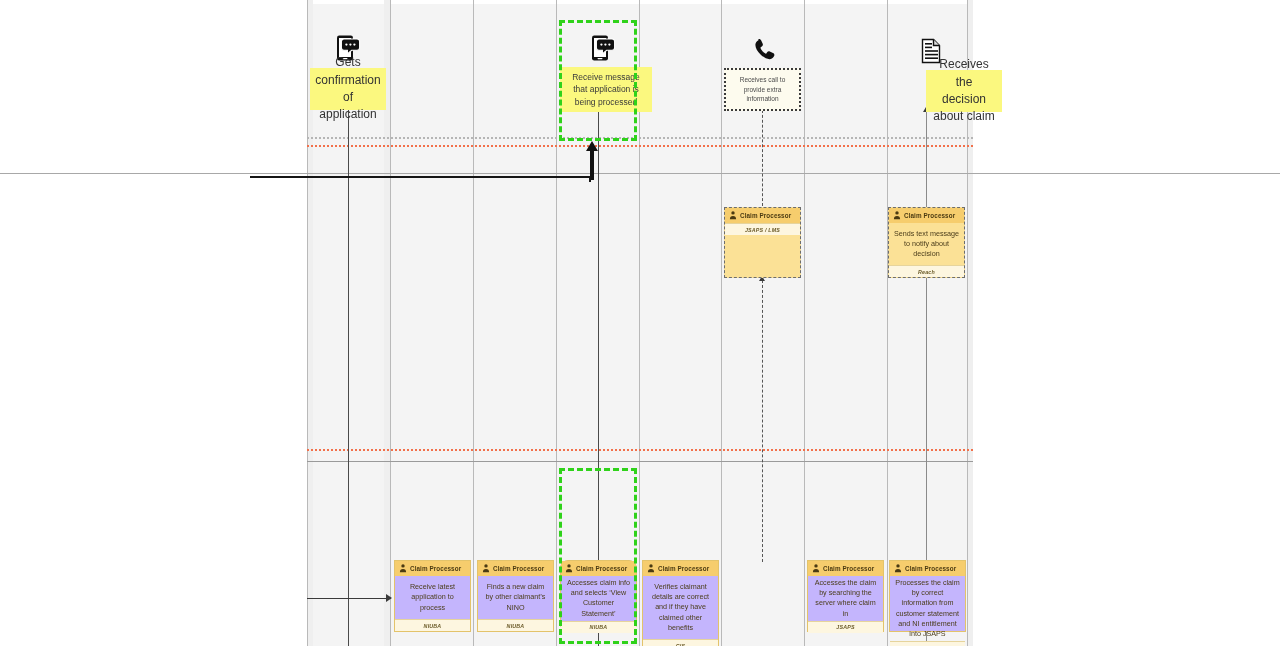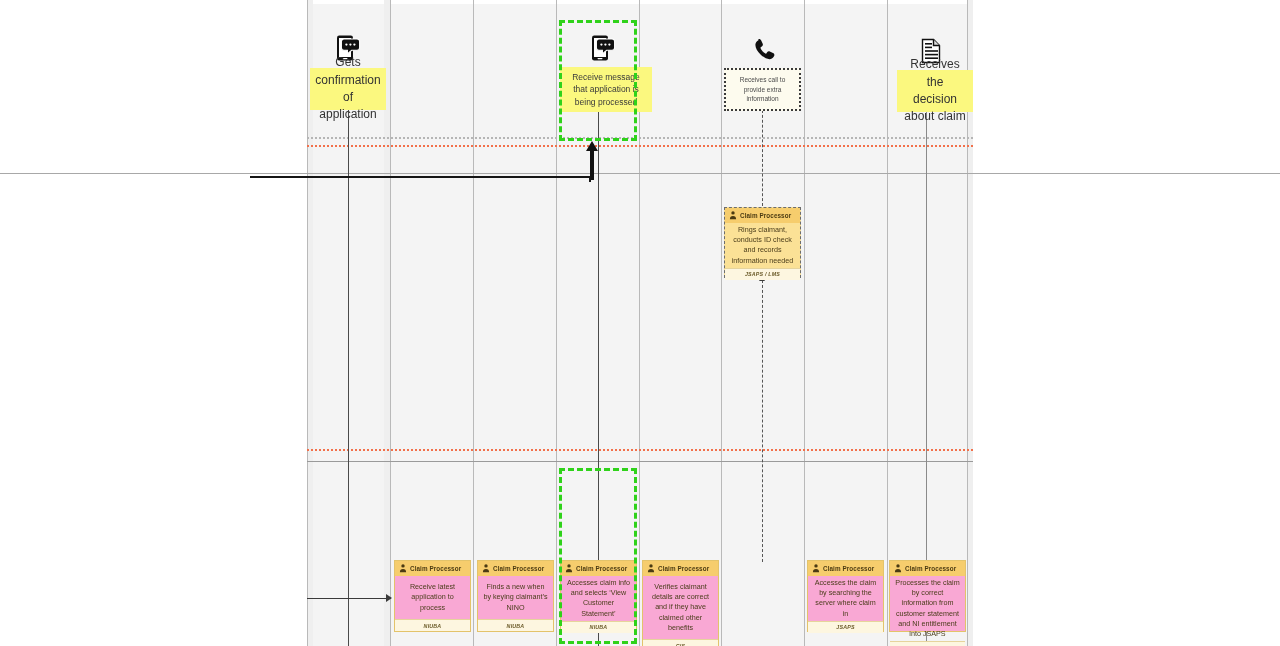--- a/index.html
+++ b/index.html
@@ -39,21 +39,21 @@
     color:#3a3a3a;
     padding:4px 6px;
   }
   .fs-card.yellow{background:#fbf87f;}
   .fs-card.yellow.big{font-size:12px;color:#333;}
   .fs-card.ghost{background:#fdfbee;border:2px dotted #3a3a3a;font-size:6.5px;color:#4a4a4a;}
 
   
   .ac-card{
     position:absolute;box-sizing:border-box;
-    background:#f9a8d4;
+    background:#c4b5fd;
     border:1px solid #e3c36a;
     display:flex;flex-direction:column;
   }
   .ac-card.dashed{border:1px dashed #6d6d6d;background:#fbe196;}
   .ac-head{
     height:15px;flex:0 0 15px;
     background:#f6cd6d;
     display:flex;align-items:center;gap:3px;
     padding:0 4px;
     font-size:6.3px;font-weight:bold;color:#4a3a12;
@@ -207,38 +207,50 @@
   </div>
 
   <div class="fs-card yellow" style="left:560px;top:67px;width:92px;height:45px;">
     <span>Receive message that application is being processed</span>
   </div>
 
   <div class="fs-card ghost" style="left:724px;top:68px;width:77px;height:43px;">
     <span>Receives call to provide extra information</span>
   </div>
 
-  <div class="fs-card yellow big" style="left:897px;top:70px;width:76px;height:42px;">
+  <div class="fs-card yellow big" style="left:926px;top:70px;width:76px;height:42px;">
     <span>Receives the decision about claim</span>
   </div>
 
   <div class="ac-card dashed" style="left:724px;top:207px;width:77px;height:71px;">
     <div class="ac-head">
       <span class="person-ico">
         <svg width="8" height="9" viewBox="0 0 8 9">
             <circle cx="4" cy="1.9" r="1.7" fill="#4a3a12"></circle>
             <path d="M.9 8.2a3.1 3.1 0 0 1 6.2 0z" fill="#4a3a12"></path>
           </svg>
       </span>
       <span class="who">Claim Processor</span>
     </div>
-    <div class="ac-body">Rings claimant, conducts ID check and records information needed</div>
     <div class="ac-foot">JSAPS / LMS</div>
   </div>
 
+  <div class="ac-card dashed" style="left:888px;top:207px;width:77px;height:71px;">
+    <div class="ac-head">
+      <span class="person-ico">
+        <svg width="8" height="9" viewBox="0 0 8 9">
+            <circle cx="4" cy="1.9" r="1.7" fill="#4a3a12"></circle>
+            <path d="M.9 8.2a3.1 3.1 0 0 1 6.2 0z" fill="#4a3a12"></path>
+          </svg>
+      </span>
+      <span class="who">Claim Processor</span>
+    </div>
+    <div class="ac-body">Sends text message to notify about decision</div>
+    <div class="ac-foot">Reach</div>
+  </div>
 
   <div class="ac-card" style="left:394px;top:560px;width:77px;height:72px;">
     <div class="ac-head">
       <span class="person-ico">
         <svg width="8" height="9" viewBox="0 0 8 9">
             <circle cx="4" cy="1.9" r="1.7" fill="#4a3a12"></circle>
             <path d="M.9 8.2a3.1 3.1 0 0 1 6.2 0z" fill="#4a3a12"></path>
           </svg>
       </span>
       <span class="who">Claim Processor</span>
@@ -250,25 +262,25 @@
   <div class="ac-card" style="left:477px;top:560px;width:77px;height:72px;">
     <div class="ac-head">
       <span class="person-ico">
         <svg width="8" height="9" viewBox="0 0 8 9">
             <circle cx="4" cy="1.9" r="1.7" fill="#4a3a12"></circle>
             <path d="M.9 8.2a3.1 3.1 0 0 1 6.2 0z" fill="#4a3a12"></path>
           </svg>
       </span>
       <span class="who">Claim Processor</span>
     </div>
-    <div class="ac-body">Finds a new when by keying claimant’s NINO</div>
+    <div class="ac-body">Finds a new claim by other claimant’s NINO</div>
     <div class="ac-foot">NIUBA</div>
   </div>
 
-  <div class="ac-card" style="left:560px;top:560px;width:77px;height:72px;">
+  <div class="ac-card" style="left:560px;top:560px;width:77px;height:72px;border-radius:8px;">
     <div class="ac-head">
       <span class="person-ico">
         <svg width="8" height="9" viewBox="0 0 8 9">
             <circle cx="4" cy="1.9" r="1.7" fill="#4a3a12"></circle>
             <path d="M.9 8.2a3.1 3.1 0 0 1 6.2 0z" fill="#4a3a12"></path>
           </svg>
       </span>
       <span class="who">Claim Processor</span>
     </div>
     <div class="ac-body">Accesses claim info and selects ‘View Customer Statement’</div>

